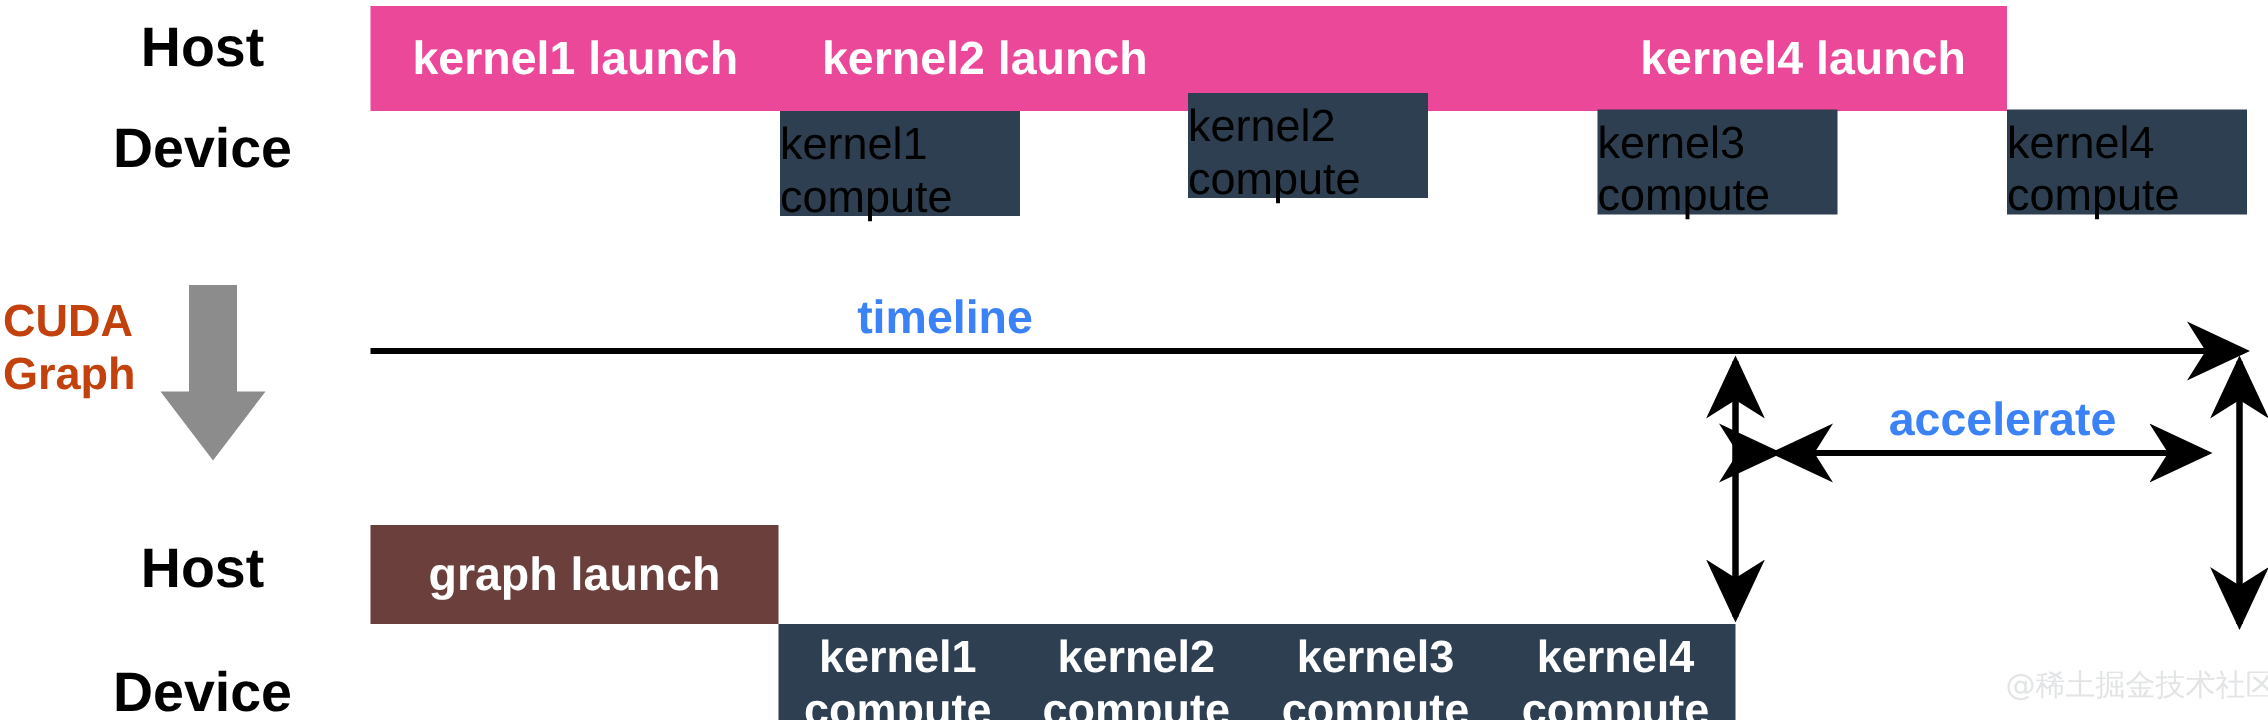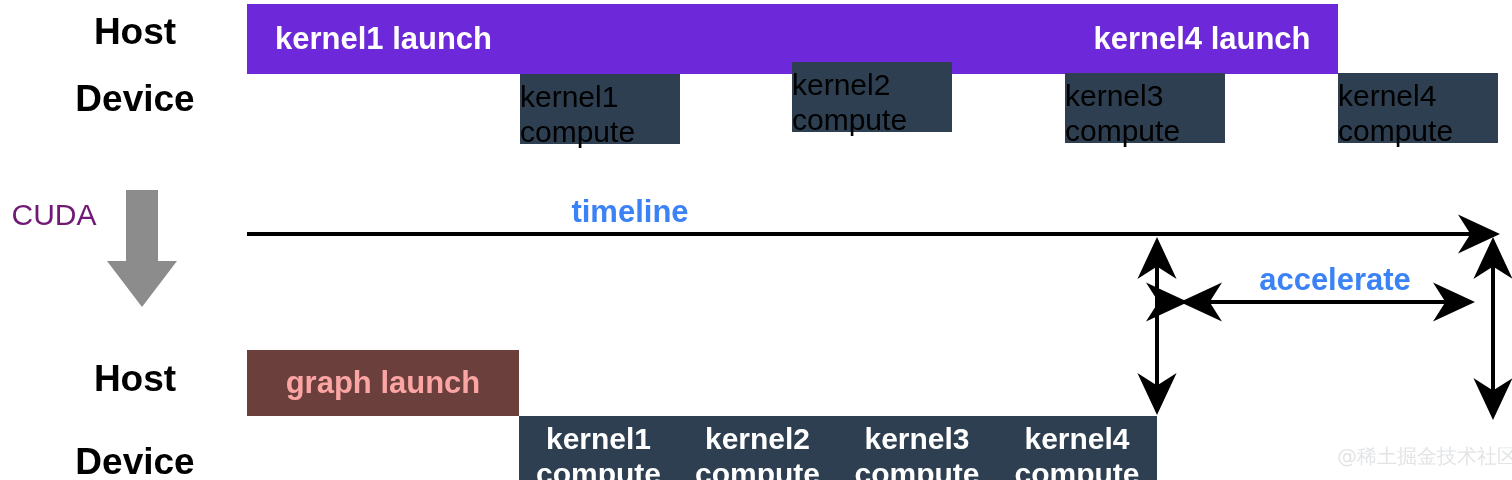--- a/index.html
+++ b/index.html
@@ -13,23 +13,23 @@
 
   
   .row-label{
     font-weight:bold;color:#000;font-size:37px;line-height:1.0;
     text-align:center;white-space:nowrap;
   }
 
   
   .bar{
     box-sizing:border-box;display:flex;align-items:center;justify-content:center;
-    color:#fca5a5;font-weight:bold;text-align:center;line-height:1.02;
+    color:#ffffff;font-weight:bold;text-align:center;line-height:1.02;
   }
-  .host-bar{background:#6d28d9;text-decoration:underline;}
+  .host-bar{background:#ec4899;text-decoration:underline;}
   .host-bar-inner{
     position:absolute;top:0;height:100%;display:flex;align-items:center;
     justify-content:center;color:#fff;font-weight:bold;font-size:31px;white-space:nowrap;
   }
   .dev-bar{background:#2d3f50;font-size:30px;}
   .dev-bar span{display:block;}
   .graph-bar{background:#6b3f3c;font-size:31px;}
 
   .dev-strip{background:#2d3f50;position:absolute;}
   .dev-strip-cell{
@@ -41,36 +41,37 @@
   
   svg.overlay{position:absolute;left:0;top:0;width:1512px;height:480px;overflow:visible;}
 
   .timeline-text{
     font-weight:bold;font-size:31px;color:#3b82f6;white-space:nowrap;
   }
   .accel-text{
     font-weight:bold;font-size:31px;color:#3b82f6;white-space:nowrap;
   }
   .cuda-label{
-    font-weight:normal;font-size:30px;color:#701a75;line-height:1.15;text-align:center;
+    font-weight:bold;font-size:30px;color:#c2410c;line-height:1.15;
   }
   .watermark{
     color:#e2e4e6;font-size:20px;white-space:nowrap;
     font-family:"DejaVu Sans",sans-serif;
   }
 </style>
 </head>
 <body>
 
 <div class="stage">
 
   <div class="abs row-label" style="left:55px;top:13px;width:160px;">Host</div>
 
   <div class="abs host-bar" style="left:247px;top:4px;width:1091px;height:70px;">
     <div class="host-bar-inner" style="left:0px;width:273px;">kernel1 launch</div>
+    <div class="host-bar-inner" style="left:273px;width:273px;">kernel2 launch</div>
     <div class="host-bar-inner" style="left:819px;width:272px;">kernel4 launch</div>
   </div>
 
   <div class="abs row-label" style="left:35px;top:80px;width:200px;">Device</div>
 
   <div class="abs dev-bar" style="left:520px;top:74px;width:160px;height:70px;flex-direction:column;justify-content:flex-start;padding-top:6px;box-sizing:border-box;line-height:1.15;">
     <span>kernel1</span>
     <span>compute</span>
   </div>
 
@@ -84,20 +85,21 @@
     <span>compute</span>
   </div>
 
   <div class="abs dev-bar" style="left:1338px;top:73px;width:160px;height:70px;flex-direction:column;justify-content:flex-start;padding-top:6px;box-sizing:border-box;line-height:1.15;">
     <span>kernel4</span>
     <span>compute</span>
   </div>
 
   <div class="abs cuda-label" style="left:2px;top:198px;width:104px;">
     <div>CUDA</div>
+    <div>Graph</div>
   </div>
 
   <div class="abs timeline-text" style="left:530px;top:194px;width:200px;text-align:center;">timeline</div>
 
   <div class="abs accel-text" style="left:1235px;top:262px;width:200px;text-align:center;">accelerate</div>
 
   <div class="abs row-label" style="left:55px;top:360px;width:160px;">Host</div>
 
   <div class="abs bar graph-bar" style="left:247px;top:350px;width:272px;height:66px;">
     <span>graph launch</span>

